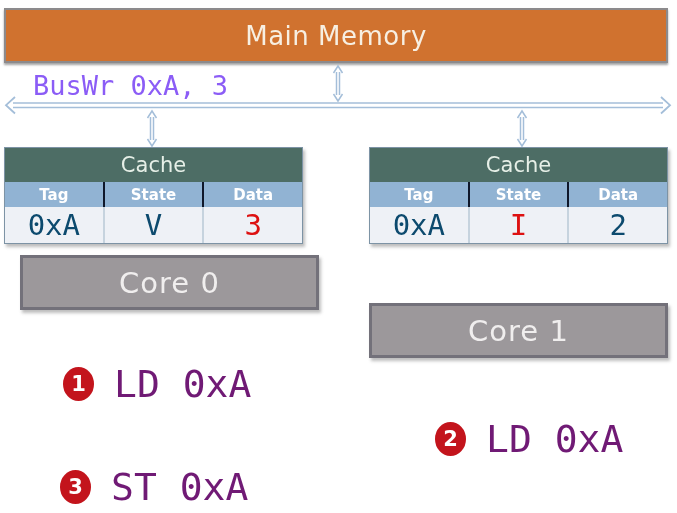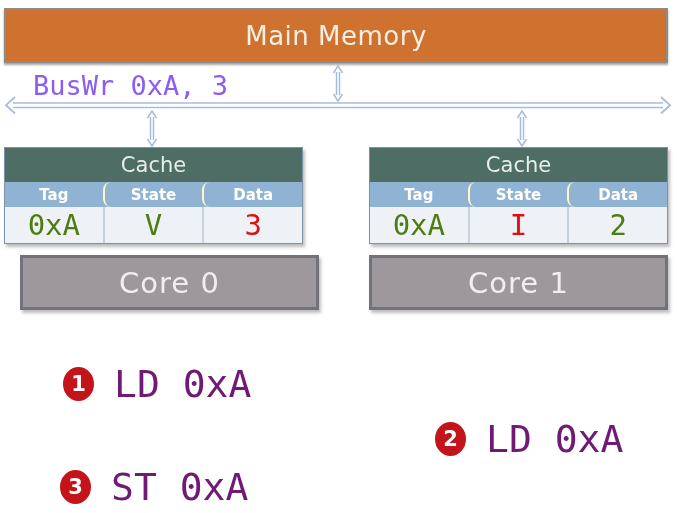--- a/index.html
+++ b/index.html
@@ -41,40 +41,40 @@
   .cache-unit.right{left:369px;}
   .cache-title{
     height:34px;background:var(--cache-header-bg);color:var(--cache-header-text);
     display:flex;align-items:center;justify-content:center;font-size:21px;
   }
   .cache-cols{display:flex;height:25px;background:var(--col-header-bg);}
   .cache-cols .col-h{
     flex:1;display:flex;align-items:center;justify-content:center;
     color:var(--col-header-text);font-size:15px;font-weight:bold;
   }
-  .cache-cols .col-h + .col-h{border-left:2px solid #fef9c3;border-radius:8px;}
+  .cache-cols .col-h + .col-h{border-left:2px solid #0f172a;}
   .cache-row{display:flex;height:36px;background:var(--row-bg);}
   .cache-row .cell{
     flex:1;display:flex;align-items:center;justify-content:center;
-    font-size:29px;color:#4d7c0f;
+    font-size:29px;color:#0c4a6e;
   }
   .cache-row .cell + .cell{border-left:2px solid #c6d3de;}
   .red{color:var(--highlight-red) !important;}
   .ink{color:#111;}
 
   
   .core-box{
     position:absolute;top:255px;width:299px;height:55px;
     background:var(--core-bg);border:3px solid var(--core-border);
     box-shadow:2px 3px 3px rgba(110,110,110,.45);
     display:flex;align-items:center;justify-content:center;
     color:#f0eeee;font-size:29px;letter-spacing:1px;
   }
   .core-box.left{left:20px;}
-  .core-box.right{left:369px;}
+  .core-box.right{left:369px;margin-top:48px;}
 
   
   .op{
     position:absolute;display:flex;align-items:center;gap:20px;height:35px;
   }
   .op-badge{
     width:31px;height:34px;border-radius:50%;background:var(--badge-red);
     color:#fff;font-size:21px;font-weight:bold;
     display:flex;align-items:center;justify-content:center;flex:0 0 auto;
   }

